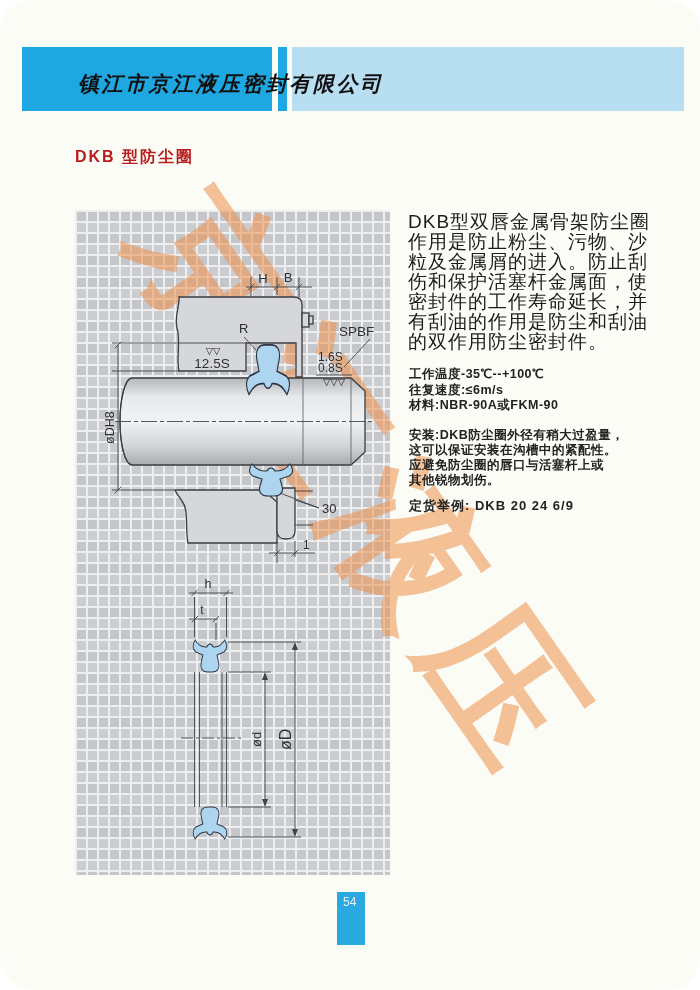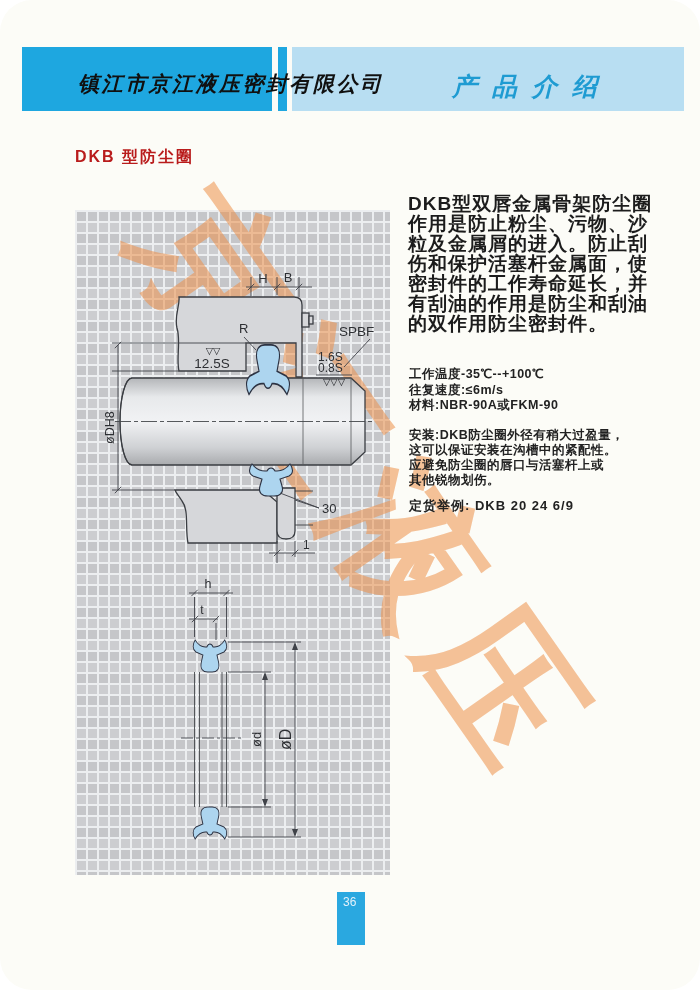--- a/index.html
+++ b/index.html
@@ -26,21 +26,21 @@
       repeating-linear-gradient(to bottom,#eceef0 0 2px,transparent 2px 11px),
       repeating-linear-gradient(to bottom,#c5c6c9 0 11px,#cccdd0 11px 22px);}
   .draw{position:relative;z-index:3;display:block;width:315px;height:665px;}
   
   .watermark{left:12px;top:398px;width:700px;text-align:center;
       font-size:150px;font-weight:bold;letter-spacing:18px;line-height:170px;
       color:rgba(236,144,72,0.55);transform:rotate(55deg);z-index:2;
       pointer-events:none;white-space:nowrap;}
   
   .ml{white-space:pre-line;}
-  .desc{left:408px;top:194px;width:288px;font-size:19px;font-weight:bold;
+  .desc{left:408px;top:212px;width:288px;font-size:19px;font-weight:normal;
         line-height:20px;letter-spacing:1px;color:#1c1c1c;z-index:4;}
   .specs{left:409px;top:367px;width:280px;font-size:12.5px;font-weight:bold;
         line-height:15.5px;letter-spacing:0.5px;color:#222;z-index:4;}
   .install{left:409px;top:428px;width:280px;font-size:12.5px;font-weight:bold;
         line-height:15px;letter-spacing:0.5px;color:#222;z-index:4;}
   .order{left:409px;top:497px;width:280px;font-size:13px;font-weight:bold;
         letter-spacing:1px;color:#222;z-index:4;}
   
   .page-num{left:337px;top:892px;width:28px;height:53px;background:#2aa8e0;
         color:#e3f1fa;font-size:12px;padding:3px 0 0 6px;box-sizing:border-box;z-index:4;}
@@ -48,21 +48,20 @@
 </style>
 </head>
 <body>
 
 <div id="page">
 
   <div class="abs hdr-dark"></div>
   <div class="abs hdr-bar"></div>
   <div class="abs hdr-light"></div>
   <div class="abs company">镇江市京江液压密封有限公司</div>
-  <div class="abs section-title">产品介绍</div>
 
   <div class="abs watermark">京江液压</div>
 
   <div class="abs page-title">DKB 型防尘圈</div>
 
   <div class="abs grid-paper">
     <svg class="draw" viewBox="0 0 315 665">
       <defs>
         <linearGradient id="gMetal" x1="0" y1="0" x2="0" y2="1">
           <stop offset="0" stop-color="#b4b6b9"></stop>
@@ -190,16 +189,16 @@
   <div class="abs specs ml">工作温度-35℃--+100℃
 往复速度:≤6m/s
 材料:NBR-90A或FKM-90</div>
   <div class="abs install ml">安装:DKB防尘圈外径有稍大过盈量，
 这可以保证安装在沟槽中的紧配性。
 应避免防尘圈的唇口与活塞杆上或
 其他锐物划伤。</div>
   <div class="abs order">定货举例: DKB 20  24  6/9</div>
 
   <div class="abs page-num">
-    <span>36</span>
+    <span>54</span>
   </div>
 
 </div>
 
 </body></html>

